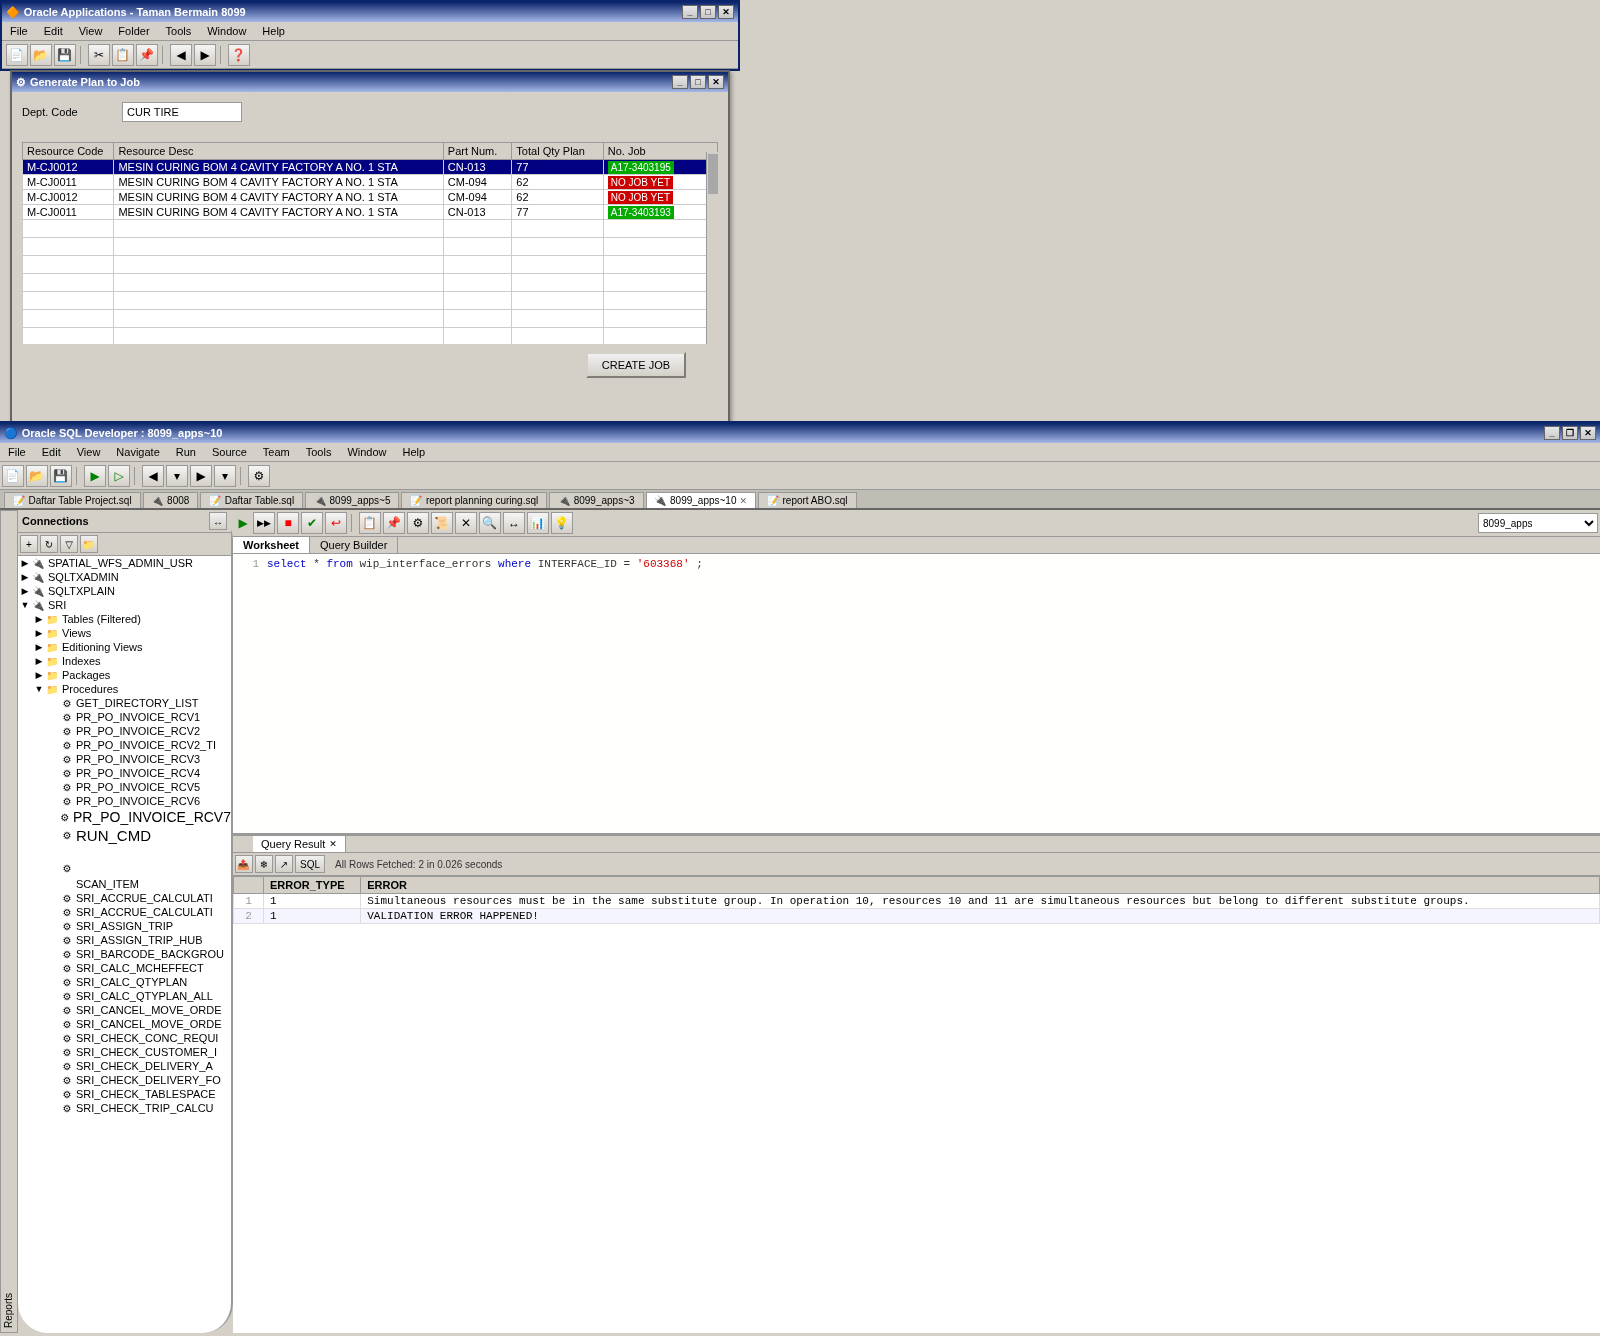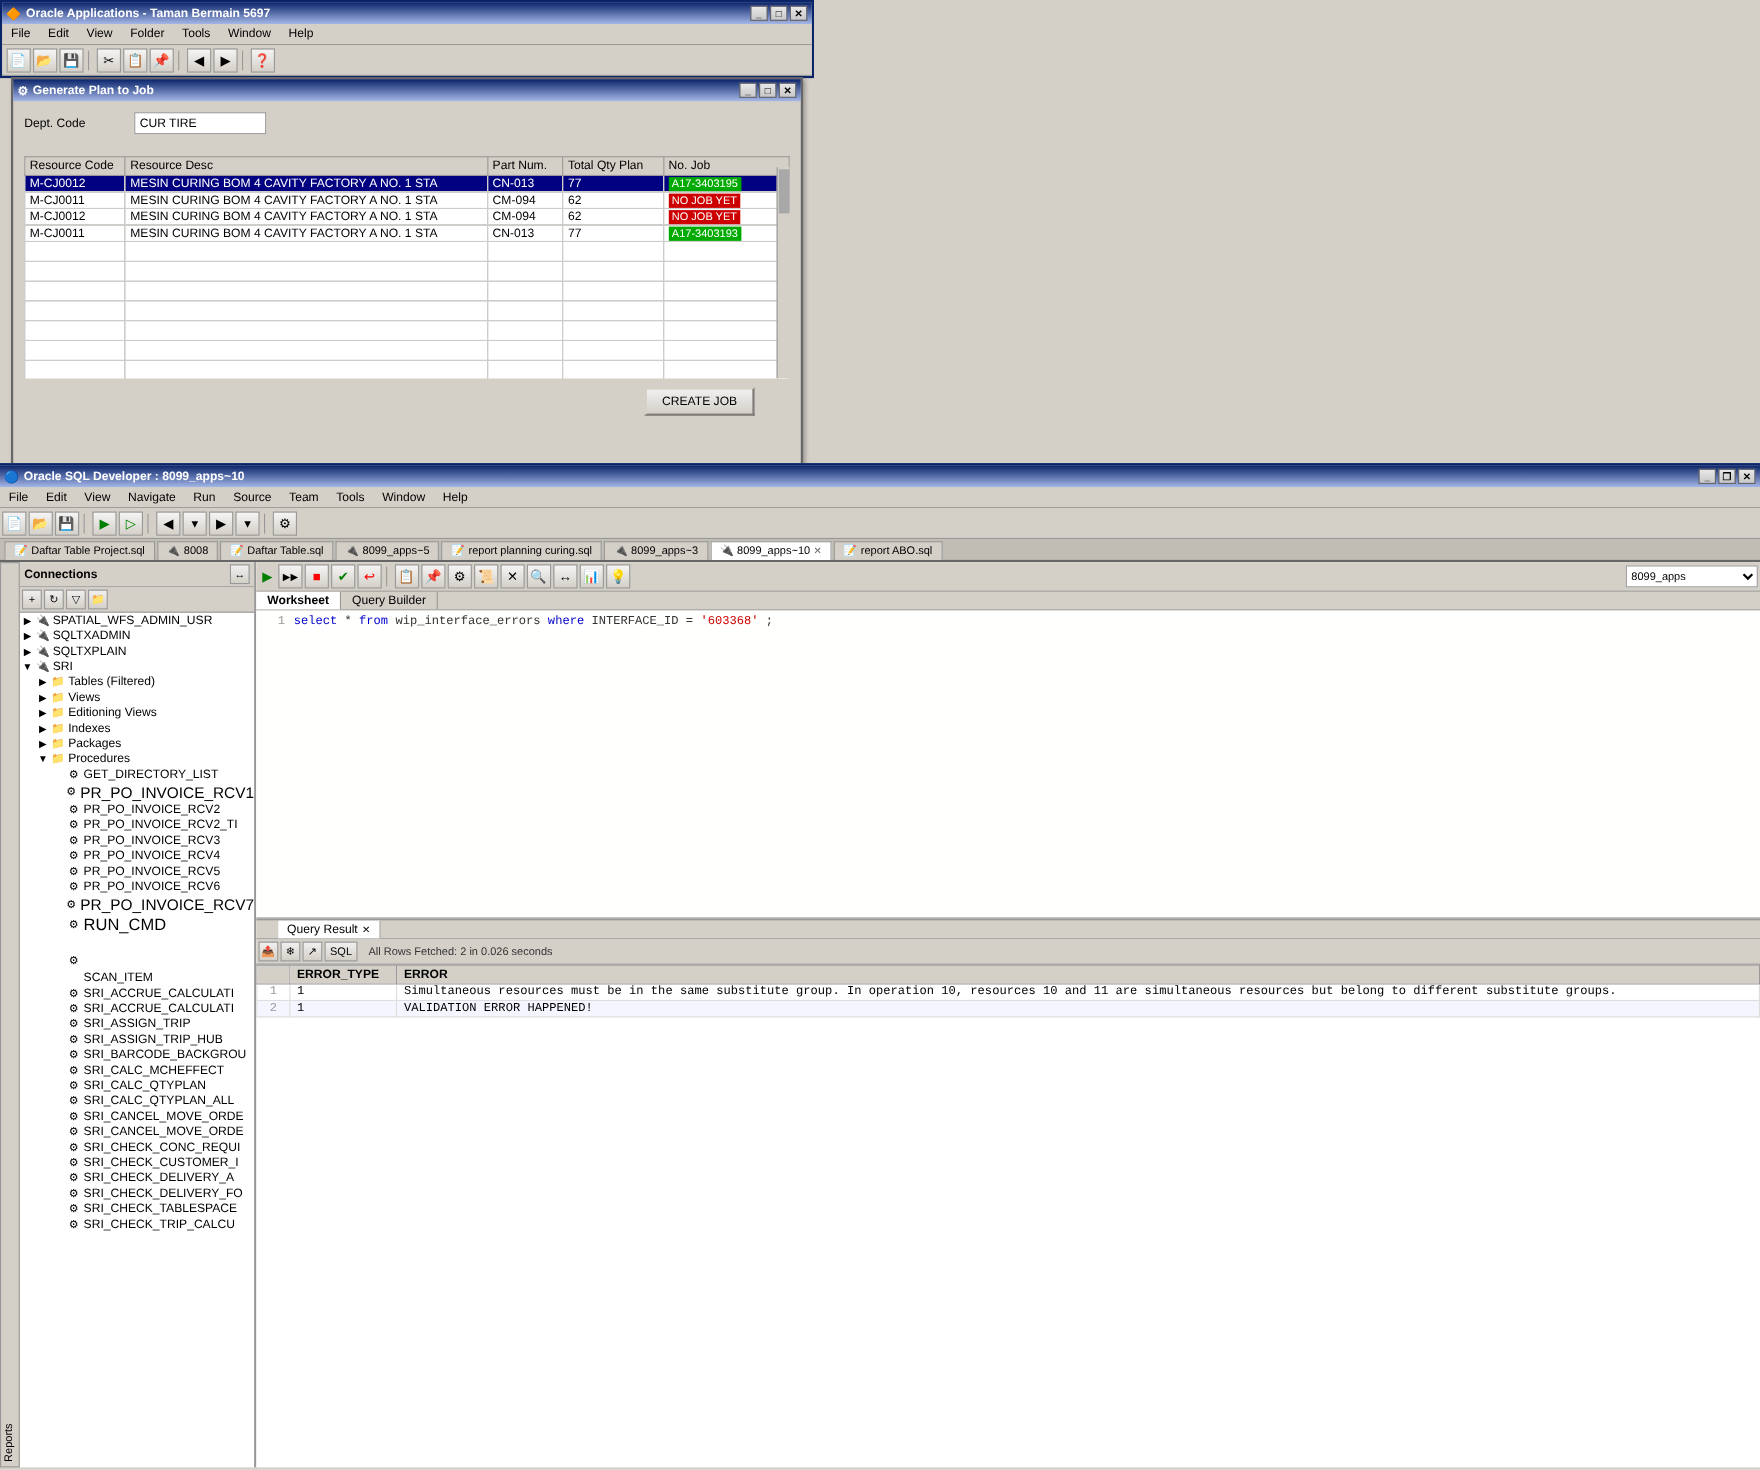--- a/index.html
+++ b/index.html
@@ -176,20 +176,21 @@
     }
 
     
     .connections-panel {
       width: 215px;
       min-width: 215px;
       background: white;
       border-right: 2px solid #999;
       display: flex;
       flex-direction: column;
+      border-radius: 30px;
     }
     .panel-title {
       background: #d4d0c8;
       border-bottom: 1px solid #999;
       padding: 2px 4px;
       font-size: 11px;
       font-weight: bold;
       display: flex; justify-content: space-between; align-items: center;
     }
     .panel-toolbar { background: #d4d0c8; padding: 2px; display: flex; gap: 2px; border-bottom: 1px solid #999; }
@@ -295,21 +296,21 @@
     }
   </style>
 </head>
 <body>
 
 <div class="oracle-apps-window">
 
   <div class="win-title-bar">
     <div class="title-left">
       <span>🔶</span>
-      <span>Oracle Applications - Taman Bermain 5697</span>
+      <span>Oracle Applications - Taman Bermain 8099</span>
     </div>
     <div class="win-controls">
       <div class="win-control-btn">_</div>
       <div class="win-control-btn">□</div>
       <div class="win-control-btn">✕</div>
     </div>
   </div>
 
   <div class="menu-bar">
     <span class="menu-item">File</span>
@@ -608,21 +609,21 @@
             <span style="font-size: 11px; margin-left: 2px;">Procedures</span>
           </div>
           <div class="tree-item" style="padding-left: 28px;">
             <span class="expander"> </span>
             <span class="icon" style="font-size: 10px;">⚙</span>
             <span style="font-size: 11px; margin-left: 2px;">GET_DIRECTORY_LIST</span>
           </div>
           <div class="tree-item" style="padding-left: 28px;">
             <span class="expander"> </span>
             <span class="icon" style="font-size: 10px;">⚙</span>
-            <span style="font-size: 14px; margin-left: 2px;">PR_PO_INVOICE_RCV1</span>
+            <span style="font-size: 11px; margin-left: 2px;">PR_PO_INVOICE_RCV1</span>
           </div>
           <div class="tree-item" style="padding-left: 28px;">
             <span class="expander"> </span>
             <span class="icon" style="font-size: 10px;">⚙</span>
             <span style="font-size: 11px; margin-left: 2px;">PR_PO_INVOICE_RCV2</span>
           </div>
           <div class="tree-item" style="padding-left: 28px;">
             <span class="expander"> </span>
             <span class="icon" style="font-size: 10px;">⚙</span>
             <span style="font-size: 11px; margin-left: 2px;">PR_PO_INVOICE_RCV2_TI</span>

